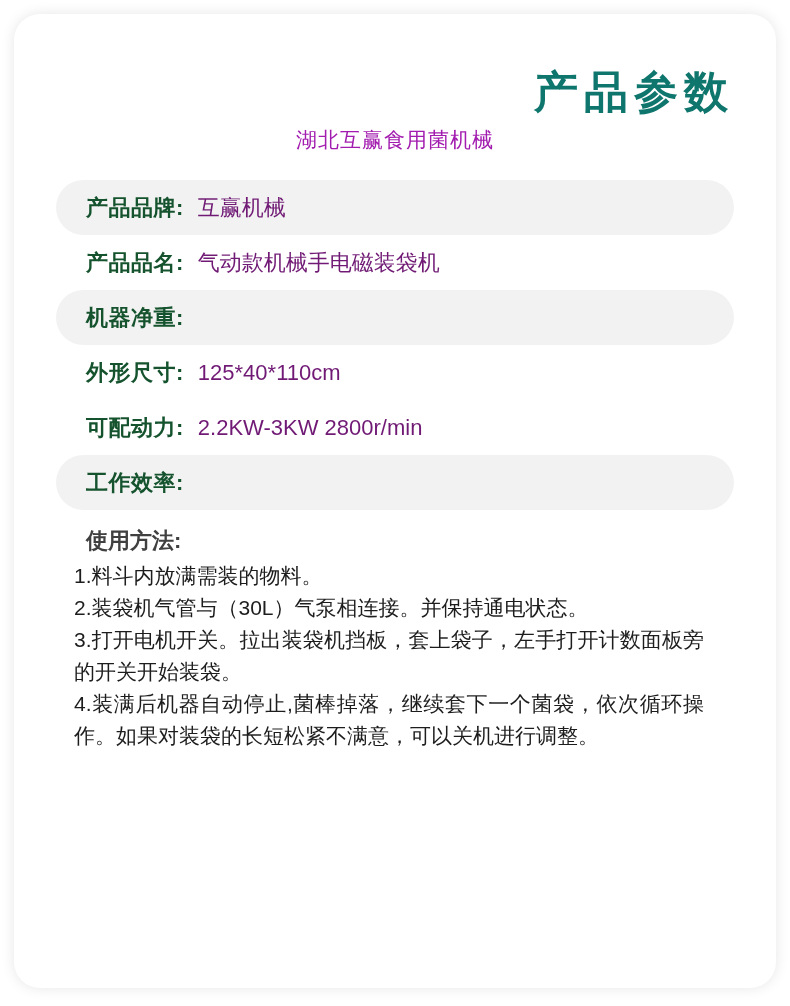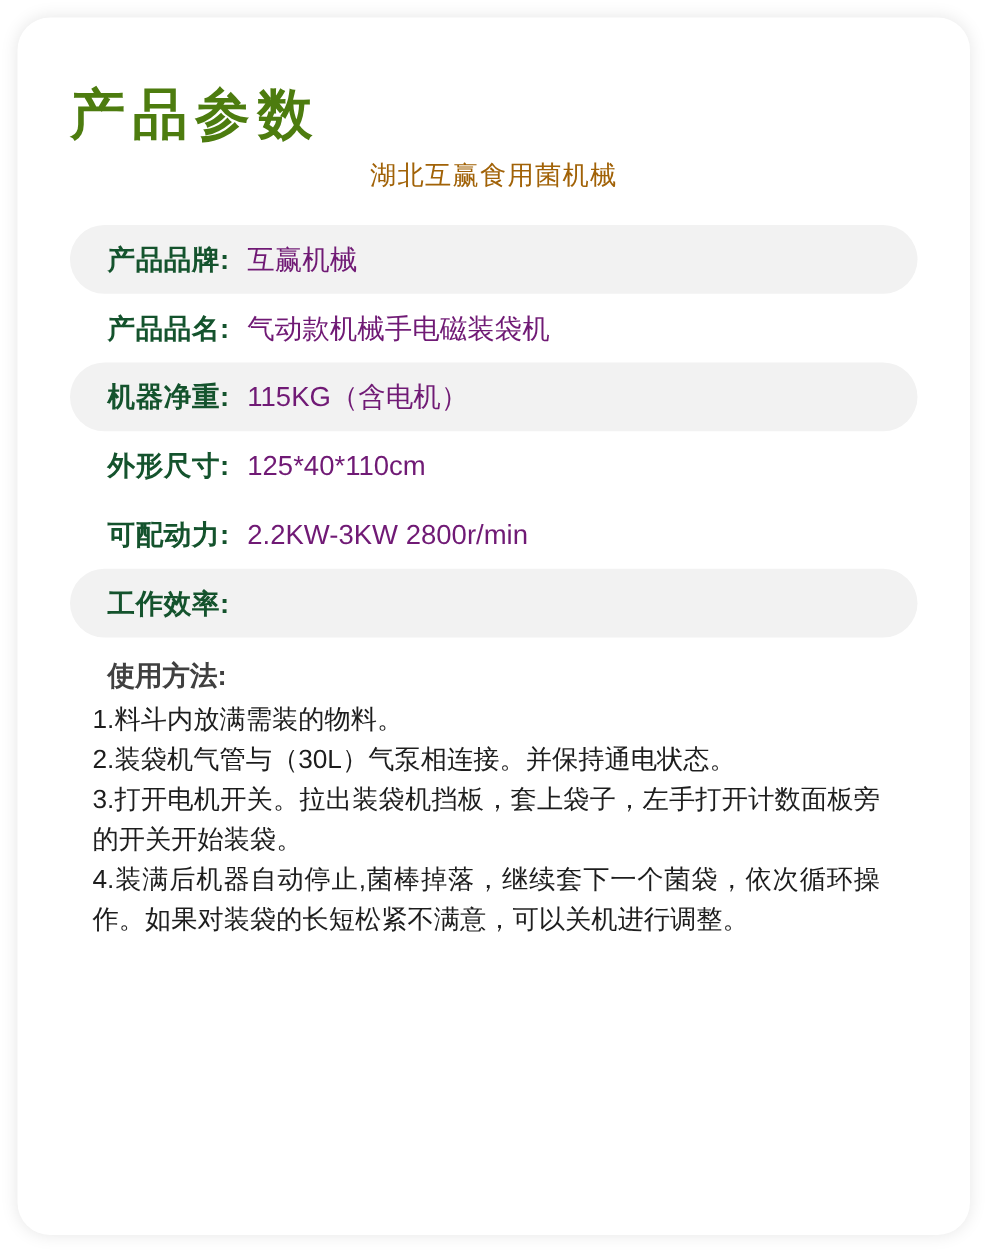--- a/index.html
+++ b/index.html
@@ -25,32 +25,32 @@
     width: 100%;
     height: 100%;
     box-sizing: border-box;
     background: #ffffff;
     border-radius: 26px;
     box-shadow: 0 0 14px rgba(0,0,0,0.10);
     padding: 44px 42px 24px 42px;
     overflow: hidden;
   }
   .title {
-    text-align: left;
-    color: #4d7c0f;
+    text-align: right;
+    color: #0f766e;
     font-size: 44px;
     font-weight: bold;
     letter-spacing: 6px;
     line-height: 1.1;
     margin: 10px 0 0 0;
     font-family: "DejaVu Sans", sans-serif;
   }
   .subtitle {
     text-align: center;
-    color: #a16207;
+    color: #a21caf;
     font-size: 21px;
     letter-spacing: 1px;
     margin: 10px 0 0 0;
     font-family: "Liberation Sans", sans-serif;
   }
 
   .spec-list {
     margin-top: 26px;
   }
   .spec-row {
@@ -117,21 +117,20 @@
         <span class="spec-value">互赢机械</span>
       </div>
 
       <div class="spec-row">
         <span class="spec-label">产品品名:</span>
         <span class="spec-value">气动款机械手电磁装袋机</span>
       </div>
 
       <div class="spec-row shaded">
         <span class="spec-label">机器净重:</span>
-        <span class="spec-value">115KG（含电机）</span>
       </div>
 
       <div class="spec-row">
         <span class="spec-label">外形尺寸:</span>
         <span class="spec-value">125*40*110cm</span>
       </div>
 
 
       <div class="spec-row">
         <span class="spec-label">可配动力:</span>

